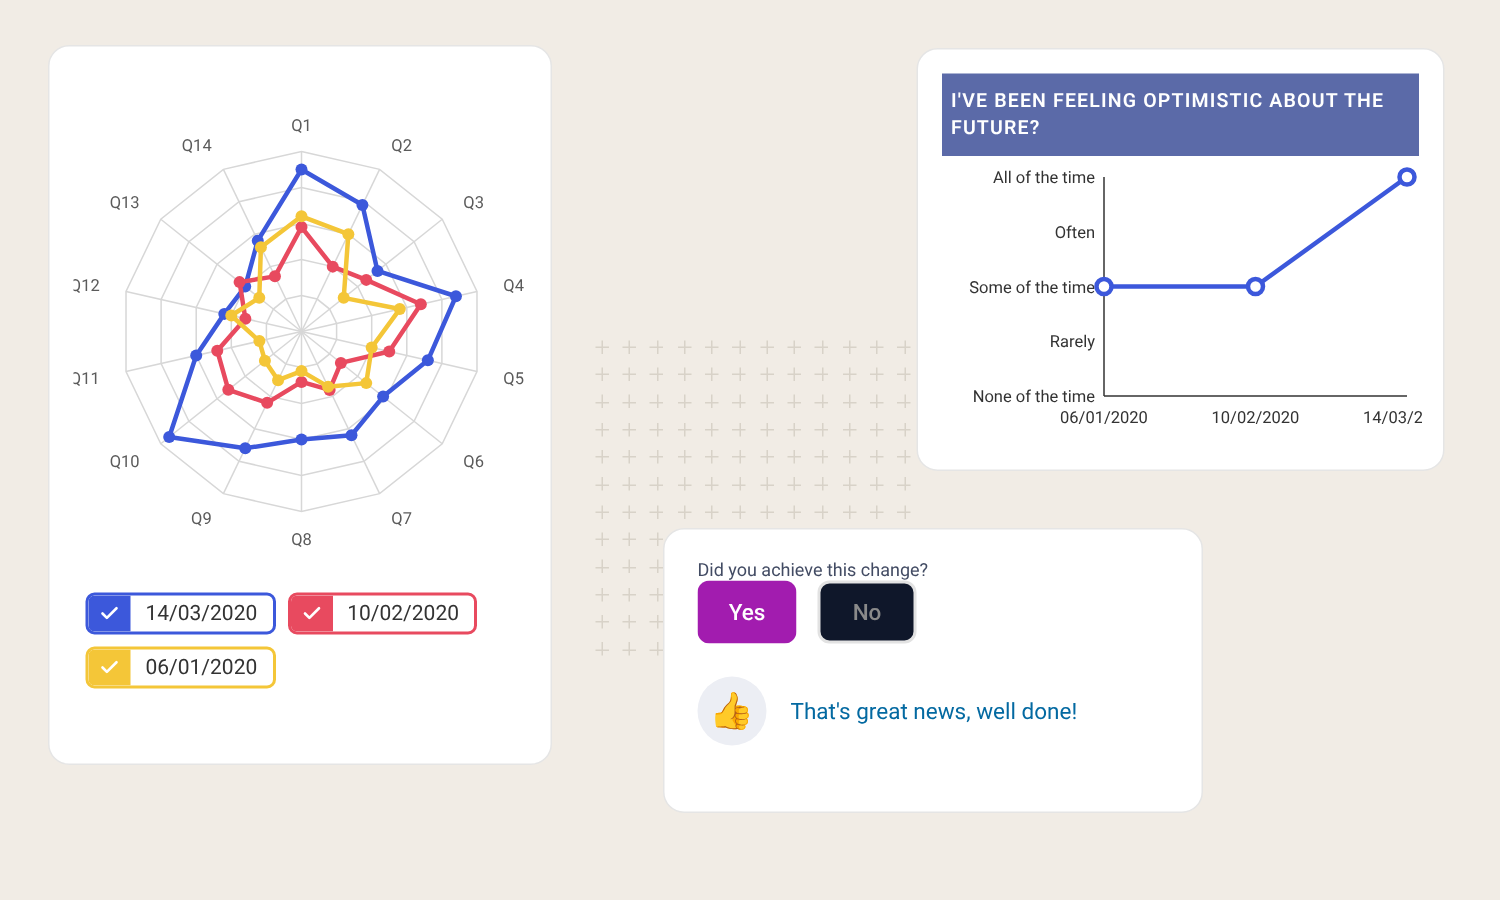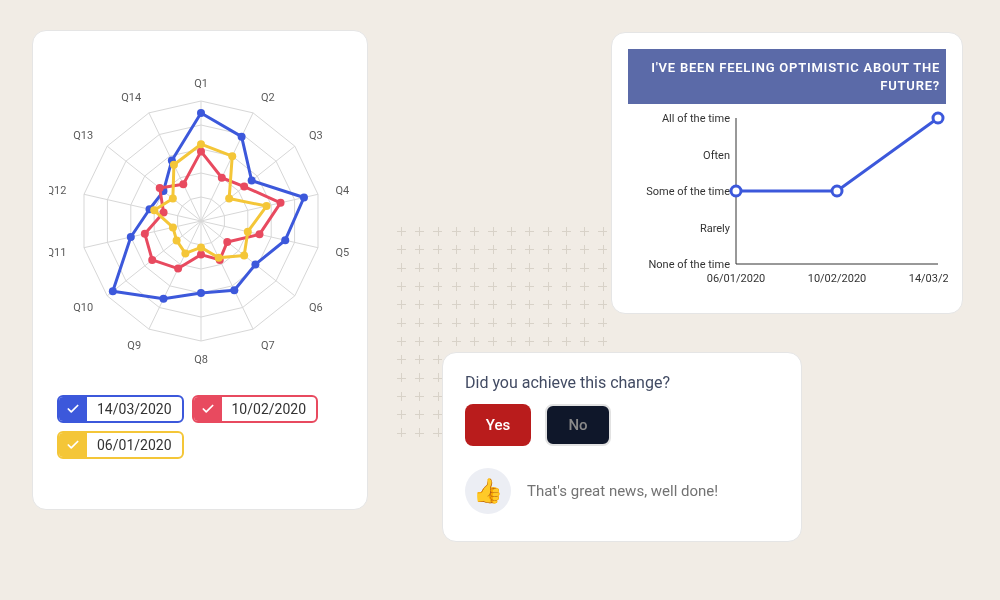--- a/index.html
+++ b/index.html
@@ -18,35 +18,35 @@
   #radar-svg{display:block;margin:0 auto}
   .radar-label{font-size:11px;fill:#5b5b5b}
   .legend-row{display:flex;flex-wrap:wrap;gap:8px;padding:14px 8px 0}
   .legend-pill{display:flex;align-items:center;border:2px solid;border-radius:6px;overflow:hidden;height:28px}
   .legend-chip{width:28px;height:100%;display:flex;align-items:center;justify-content:center;color:#fff}
   .legend-text{padding:0 10px;font-size:14px;color:#333}
   .check{width:14px;height:14px}
 
   
   #line-card{position:absolute;left:611px;top:32px;width:352px;height:282px;padding:16px}
-  .line-title{background:#5b6aa8;color:#fff;text-align:right;font-size:13px;letter-spacing:.06em;font-weight:600;padding:10px 6px;line-height:1.35}
+  .line-title{background:#5b6aa8;color:#fff;text-align:left;font-size:13px;letter-spacing:.06em;font-weight:600;padding:10px 6px;line-height:1.35}
   #line-svg{display:block}
   .ytick{font-size:11px;fill:#333}
   .xtick{font-size:11px;fill:#333}
 
   
   #change-card{position:absolute;left:442px;top:352px;width:360px;height:190px;padding:20px 22px}
-  .cc-q{font-size:16px;color:#424b63;margin-bottom:12px}
+  .cc-q{font-size:12px;color:#424b63;}
   .cc-btns{display:flex;gap:14px}
   .cc-btn{height:42px;min-width:66px;border-radius:8px;font-size:15px;font-weight:500;display:flex;align-items:center;justify-content:center;border:2px solid transparent;cursor:pointer}
-  .cc-yes{background:#b91c1c;color:#fff}
+  .cc-yes{background:#a21caf;color:#fff}
   .cc-no{background:#0f172a;color:#8a8a8a;border-color:#e2e2e2}
   .cc-row{display:flex;align-items:center;gap:16px;margin-top:22px}
   .cc-thumb{width:46px;height:46px;border-radius:50%;background:#eceef4;display:flex;align-items:center;justify-content:center;font-size:24px}
-  .cc-msg{font-size:15px;color:#737373}
+  .cc-msg{font-size:15px;color:#0369a1}
 </style>
 </head>
 <body>
 
 <div class="pattern">
     <span></span>
     <span></span>
     <span></span>
     <span></span>
     <span></span>

